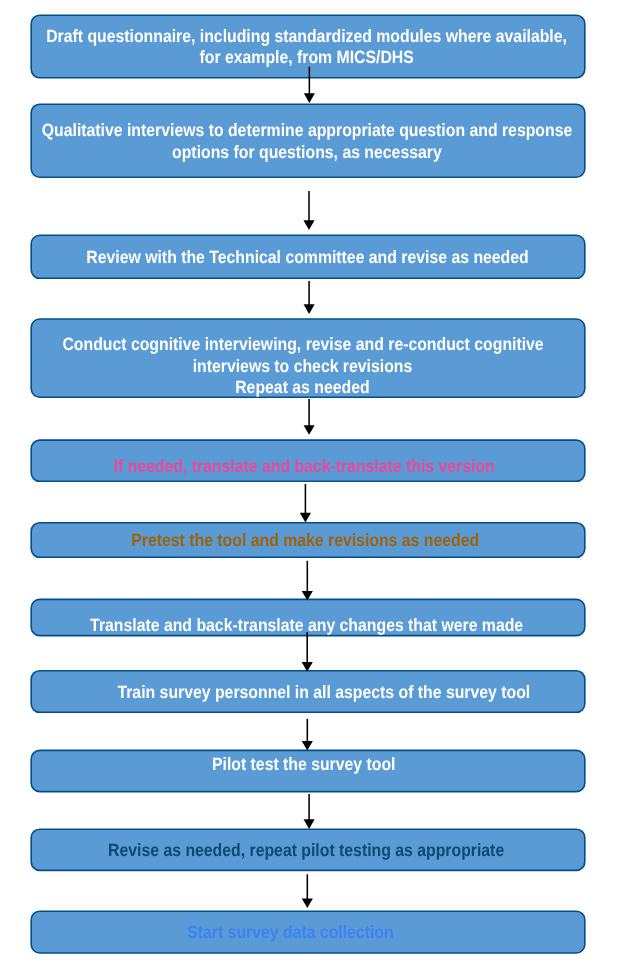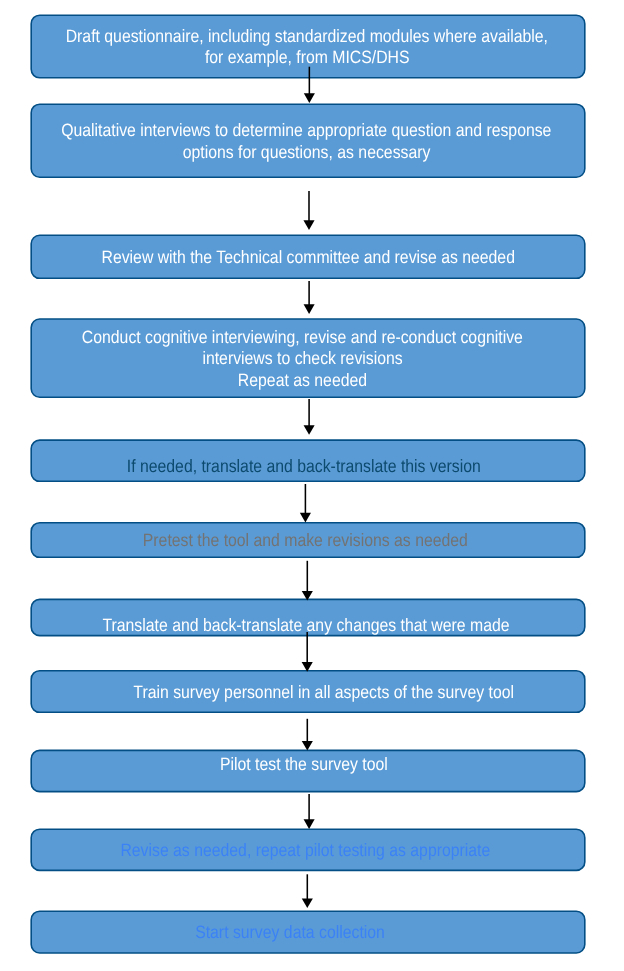--- a/index.html
+++ b/index.html
@@ -6,21 +6,21 @@
   html,body{margin:0;padding:0;background:#ffffff;}
   body{width:624px;height:971px;position:relative;overflow:hidden;
        font-family:"Liberation Sans",sans-serif;
        -webkit-font-smoothing:antialiased;text-rendering:geometricPrecision;}
   #flowchart{position:absolute;left:0;top:0;width:624px;height:971px;}
   #shape-layer{position:absolute;left:0;top:0;width:624px;height:971px;}
   .node{position:absolute;box-sizing:border-box;
         color:#ffffff;display:flex;flex-direction:column;
         align-items:center;justify-content:center;
         text-align:center;
-        font-size:17.83px;font-weight:400;line-height:21.3px;
+        font-size:17.83px;font-weight:700;line-height:21.3px;
         white-space:nowrap;}
   .node .ln{display:inline-block;-webkit-font-smoothing:antialiased;
             transform:scaleX(0.8865) translateZ(0);transform-origin:center center;}
 </style>
 </head>
 <body style="background: rgb(255, 255, 255);">
 
 <div id="flowchart">
 
   <svg id="shape-layer" viewBox="0 0 624 971" width="624" height="971" xmlns="http://www.w3.org/2000/svg">
@@ -81,39 +81,39 @@
     <span class="ln">Draft questionnaire, including standardized modules where available,</span>
     <span class="ln">for example, from MICS/DHS</span>
   </div>
   <div class="node" id="n3" style="left: 31.2px; top: 235.3px; width: 553.6px; height: 43px; color: rgb(255, 255, 255); transform: translate(0px, 0.5px);">
     <span class="ln">Review with the Technical committee and revise as needed</span>
   </div>
   <div class="node" id="n2" style="left: 31.2px; top: 104.2px; width: 553.6px; height: 73px; color: rgb(255, 255, 255); transform: translate(-1.2px, 0.5px);">
     <span class="ln">Qualitative interviews to determine appropriate question and response</span>
     <span class="ln">options for questions, as necessary</span>
   </div>
-  <div class="node" id="n4" style="left: 31.2px; top: 319px; width: 553.6px; height: 78.2px; color: rgb(255, 255, 255); transform: translate(-5.4px, 0.5px);">
+  <div class="node" id="n4" style="left: 31.2px; top: 319px; width: 553.6px; height: 78.2px; color: rgb(255, 255, 255); transform: translate(-5.4px, 0.5px); justify-content: flex-end;">
     <span class="ln">Conduct cognitive interviewing, revise and re-conduct cognitive</span>
     <span class="ln">interviews to check revisions</span>
     <span class="ln">Repeat as needed</span>
   </div>
-  <div class="node" id="n5" style="left: 31.2px; top: 440.1px; width: 553.6px; height: 51px; color: #0c4a6e; transform: translate(-3.9px, 0.5px);">
+  <div class="node" id="n5" style="left: 31.2px; top: 440.1px; width: 553.6px; height: 51px; color: #ec4899; transform: translate(-3.9px, 0.5px);">
     <span class="ln">If needed, translate and back-translate this version</span>
   </div>
-  <div class="node" id="n6" style="left: 31.2px; top: 522.7px; width: 553.6px; height: 34.6px; color: #737373; transform: translate(-3px, 0.5px);">
+  <div class="node" id="n6" style="left: 31.2px; top: 522.7px; width: 553.6px; height: 34.6px; color: #a16207; transform: translate(-3px, 0.5px);">
     <span class="ln">Pretest the tool and make revisions as needed</span>
   </div>
   <div class="node" id="n7" style="left: 31.2px; top: 599.4px; width: 553.6px; height: 51px; color: rgb(255, 255, 255); transform: translate(-1.6px, 0.5px);">
     <span class="ln">Translate and back-translate any changes that were made</span>
   </div>
   <div class="node" id="n8" style="left: 47px; top: 670.7px; width: 553.6px; height: 41.6px; color: rgb(255, 255, 255); transform: translate(0px, 0.5px);">
     <span class="ln">Train survey personnel in all aspects of the survey tool</span>
   </div>
   <div class="node" id="n9" style="left: 31.2px; top: 750.4px; width: 553.6px; height: 27px; color: rgb(255, 255, 255); transform: translate(-3.8px, 0.5px);">
     <span class="ln">Pilot test the survey tool</span>
   </div>
-  <div class="node" id="n10" style="left: 31.2px; top: 829.2px; width: 553.6px; height: 41.2px; color: #3b82f6; transform: translate(-2.3px, 0.5px);">
+  <div class="node" id="n10" style="left: 31.2px; top: 829.2px; width: 553.6px; height: 41.2px; color: #0c4a6e; transform: translate(-2.3px, 0.5px);">
     <span class="ln">Revise as needed, repeat pilot testing as appropriate</span>
   </div>
   <div class="node" id="n11" style="left: 31.2px; top: 911.2px; width: 518px; height: 41.8px; color: #3b82f6; transform: translate(0px, 0.5px);">
     <span class="ln">Start survey data collection</span>
   </div>
 </div>
 
 </body></html>

